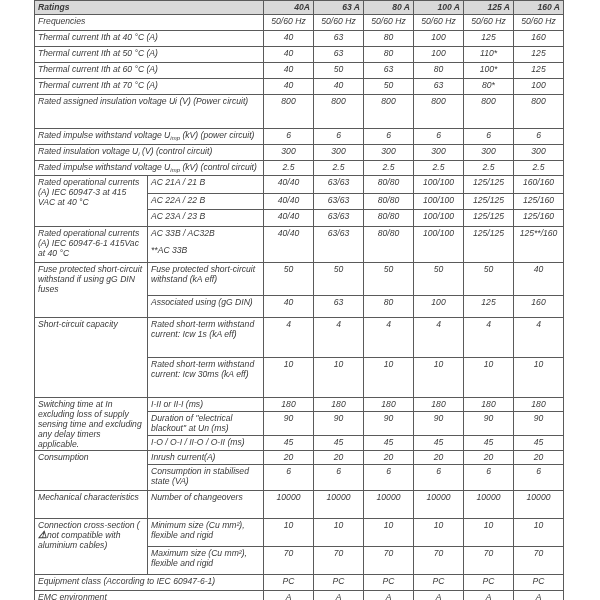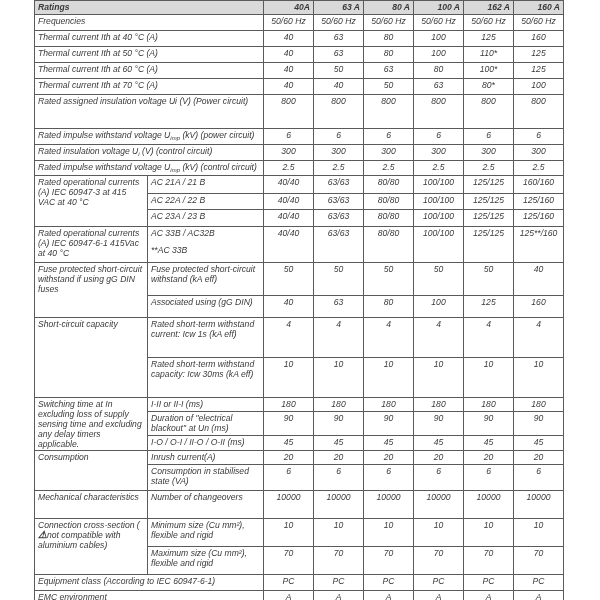--- a/index.html
+++ b/index.html
@@ -31,21 +31,21 @@
       <col class="cv">
       <col class="cv">
   </colgroup>
   <thead>
     <tr>
       <th colspan="2">Ratings</th>
       <th class="v">40A</th>
       <th class="v">63 A</th>
       <th class="v">80 A</th>
       <th class="v">100 A</th>
-      <th class="v">162 A</th>
+      <th class="v">125 A</th>
       <th class="v">160 A</th>
     </tr>
   </thead>
   <tbody id="tbody">
       <tr style="height: 16px;">
         <td colspan="2">Frequencies</td>
         <td class="v">50/60 Hz</td>
         <td class="v">50/60 Hz</td>
         <td class="v">50/60 Hz</td>
         <td class="v">50/60 Hz</td>
@@ -188,21 +188,21 @@
         <td rowspan="2">Short-circuit capacity</td>
         <td>Rated short-term withstand current: Icw 1s (kA eff)</td>
         <td class="v">4</td>
         <td class="v">4</td>
         <td class="v">4</td>
         <td class="v">4</td>
         <td class="v">4</td>
         <td class="v">4</td>
       </tr>
       <tr style="height: 40px;">
-        <td>Rated short-term withstand capacity: Icw 30ms (kA eff)</td>
+        <td>Rated short-term withstand current: Icw 30ms (kA eff)</td>
         <td class="v">10</td>
         <td class="v">10</td>
         <td class="v">10</td>
         <td class="v">10</td>
         <td class="v">10</td>
         <td class="v">10</td>
       </tr>
       <tr style="height: 14px;">
         <td rowspan="3">Switching time at In excluding loss of supply sensing time and excluding any delay timers applicable.</td>
         <td>I-II or II-I (ms)</td>

